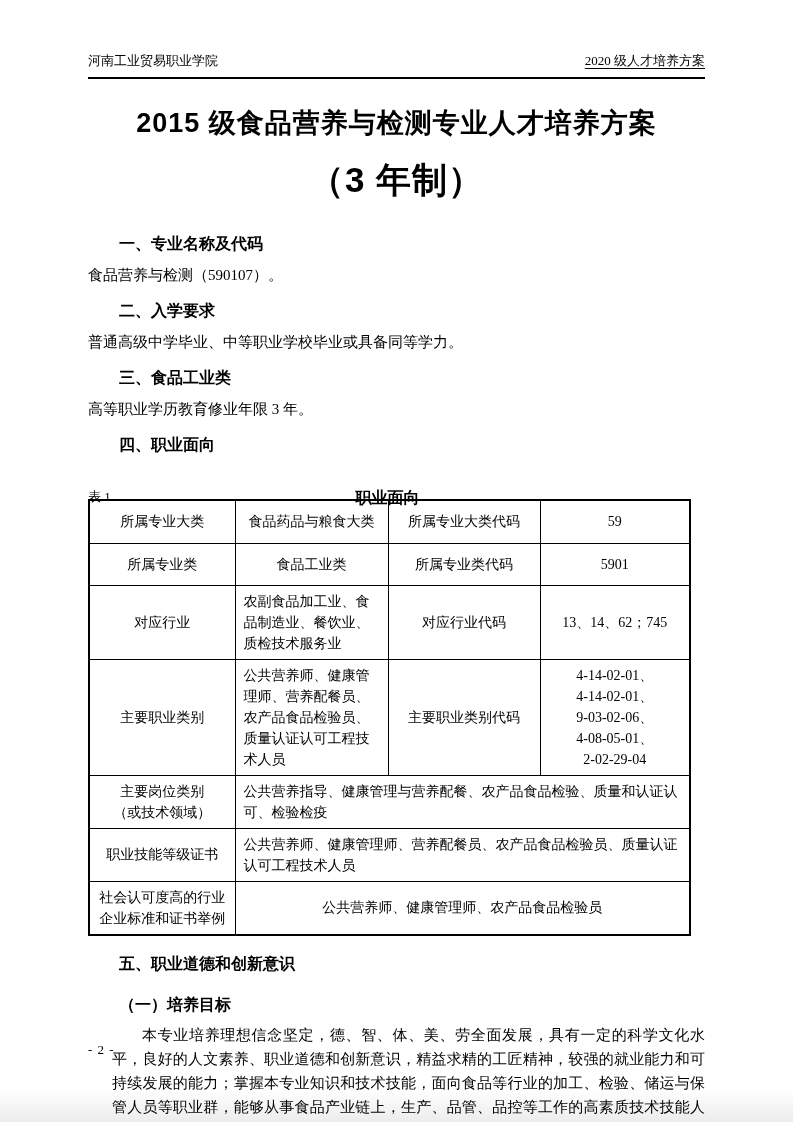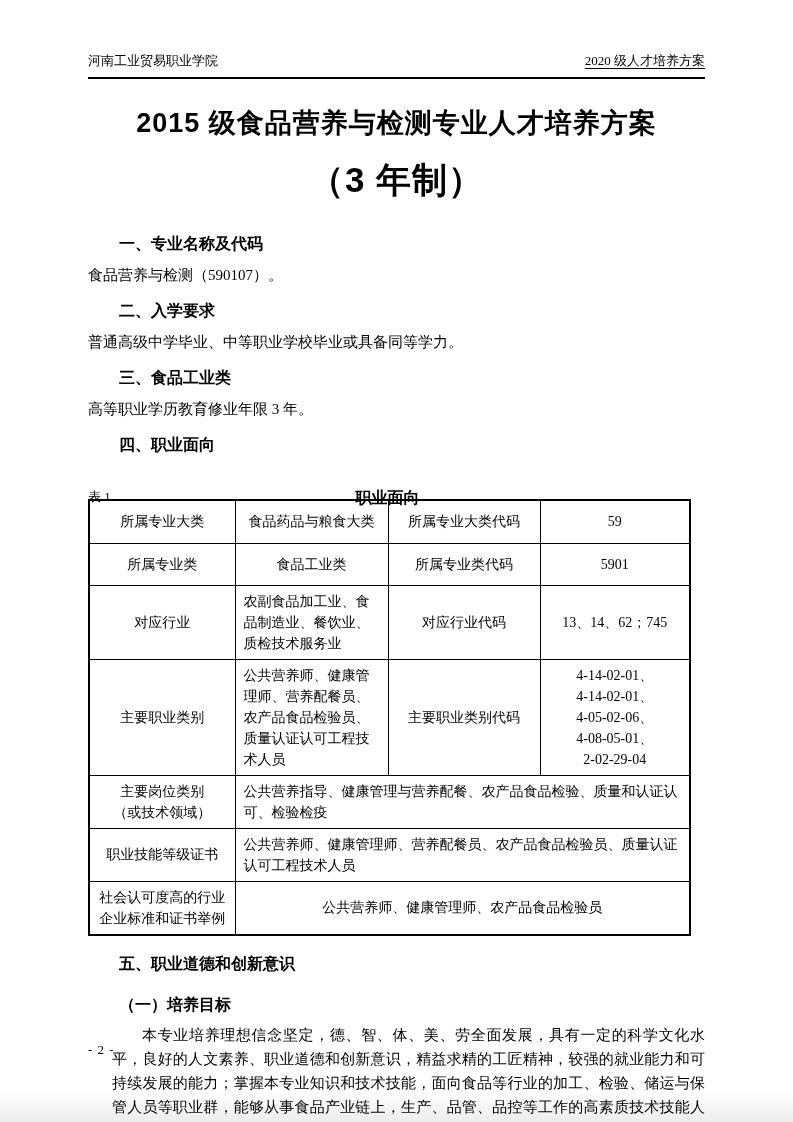--- a/index.html
+++ b/index.html
@@ -104,21 +104,21 @@
         <td>对应行业代码</td>
         <td>13、14、62；745</td>
       </tr>
       <tr class="rh4">
         <td>主要职业类别</td>
         <td class="left">公共营养师、健康管理师、营养配餐员、农产品食品检验员、质量认证认可工程技术人员</td>
         <td>主要职业类别代码</td>
         <td class="codes">
           <div>4-14-02-01、</div>
           <div>4-14-02-01、</div>
-          <div>4-05-02-06、</div>
+          <div>9-03-02-06、</div>
           <div>4-08-05-01、</div>
           <div>2-02-29-04</div>
         </td>
       </tr>
       <tr class="rh5">
         <td class="pre">主要岗位类别
 （或技术领域）</td>
         <td class="left" colspan="3">公共营养指导、健康管理与营养配餐、农产品食品检验、质量和认证认可、检验检疫</td>
       </tr>
       <tr class="rh6">

